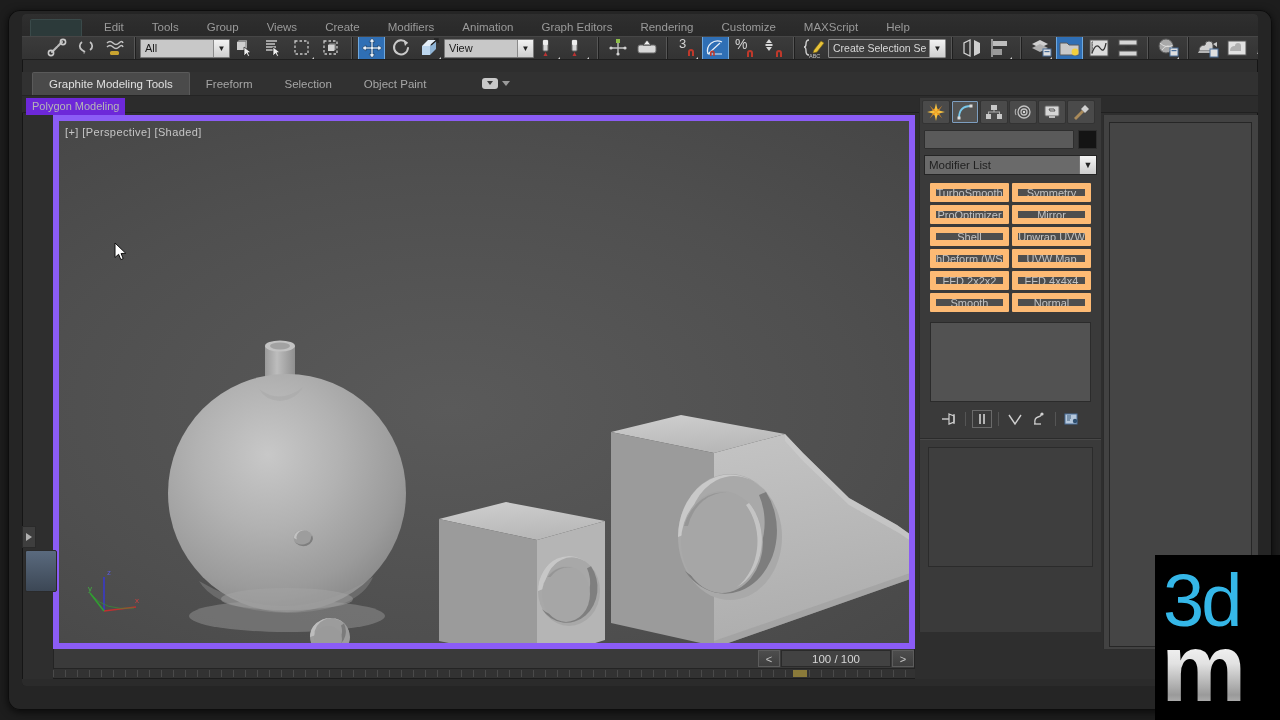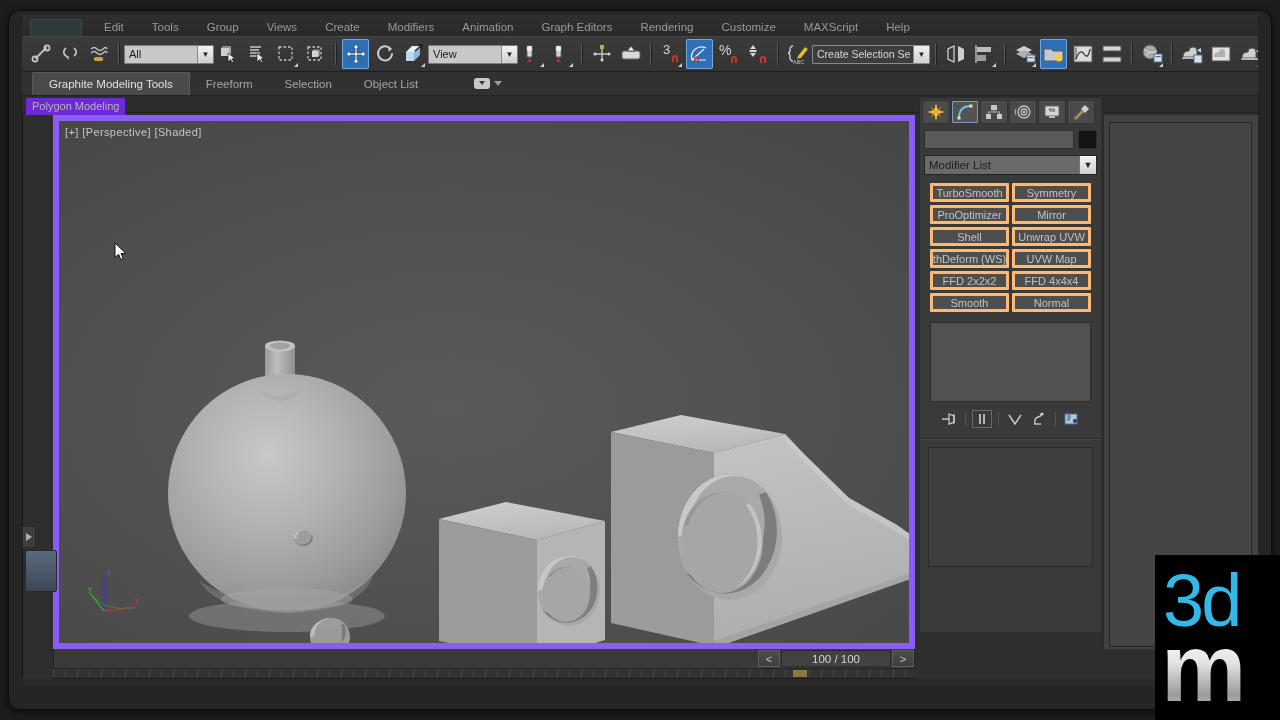--- a/index.html
+++ b/index.html
@@ -41,25 +41,25 @@
     margin-right: 8px;
   }
   .menu-item {
     color: #9a9a9a; font-size: 11.5px;
     padding: 0 14px 2px 14px; line-height: 14px;
     white-space: nowrap;
   }
 
   
   .toolbar {
-    position: absolute; left: 0; top: 22px; width: 100%; height: 36px;
+    position: absolute; left: 0; top: 22px; width: 100%; height: 24px;
     background: linear-gradient(#3b3b3b, #333333);
     border-top: 1px solid #464646;
     border-bottom: 1px solid #1e1e1e;
-    display: flex; align-items: center; padding-left: 4px;
+    display: flex; align-items: center; padding-left: 20px;
     overflow: hidden;
   }
   .tb-btn {
     width: 27px; height: 30px; margin: 0 1px;
     display: flex; align-items: center; justify-content: center;
     border-radius: 2px; position: relative;
     flex: 0 0 auto;
   }
   .tb-btn.active {
     background: #2f6fb5;
@@ -213,21 +213,21 @@
   .cp-modlist .arrow {
     position:absolute; right:0; top:0; bottom:0; width: 17px;
     background: linear-gradient(#f5f5f5,#cdcdcd); border-left:1px solid #777;
     display:flex;align-items:center;justify-content:center;font-size:9px;color:#222;
   }
   .cp-btngrid {
     margin: 8px 10px 0 10px; display: grid; grid-template-columns: 1fr 1fr;
     gap: 3px;
   }
   .cp-btn {
-    height: 19px; background: #4e4e4e; border: 3px solid #fdba74;
+    height: 19px; background: #4e4e4e; border: 6px solid #fdba74;
     color: #c2c2c2; font-size: 11px;
     display:flex; align-items:center; justify-content:center;
     overflow:hidden; white-space:nowrap;
     border-radius: 1px;
   }
   .cp-stack {
     margin: 10px 10px 0 10px; height: 80px;
     background: #525252; border: 1px solid #2b2b2b;
   }
   .cp-stackbtns {
@@ -587,21 +587,21 @@
       <div class="rb-tab active">
         <span>Graphite Modeling Tools</span>
       </div>
       <div class="rb-tab">
         <span>Freeform</span>
       </div>
       <div class="rb-tab">
         <span>Selection</span>
       </div>
       <div class="rb-tab">
-        <span>Object List</span>
+        <span>Object Paint</span>
       </div>
       <div class="rb-dd">
         <span class="rb-pill"></span>
         <span class="rb-caret"></span>
       </div>
     </div>
 
     <div class="subribbon">
       <span>Polygon Modeling</span>
     </div>

